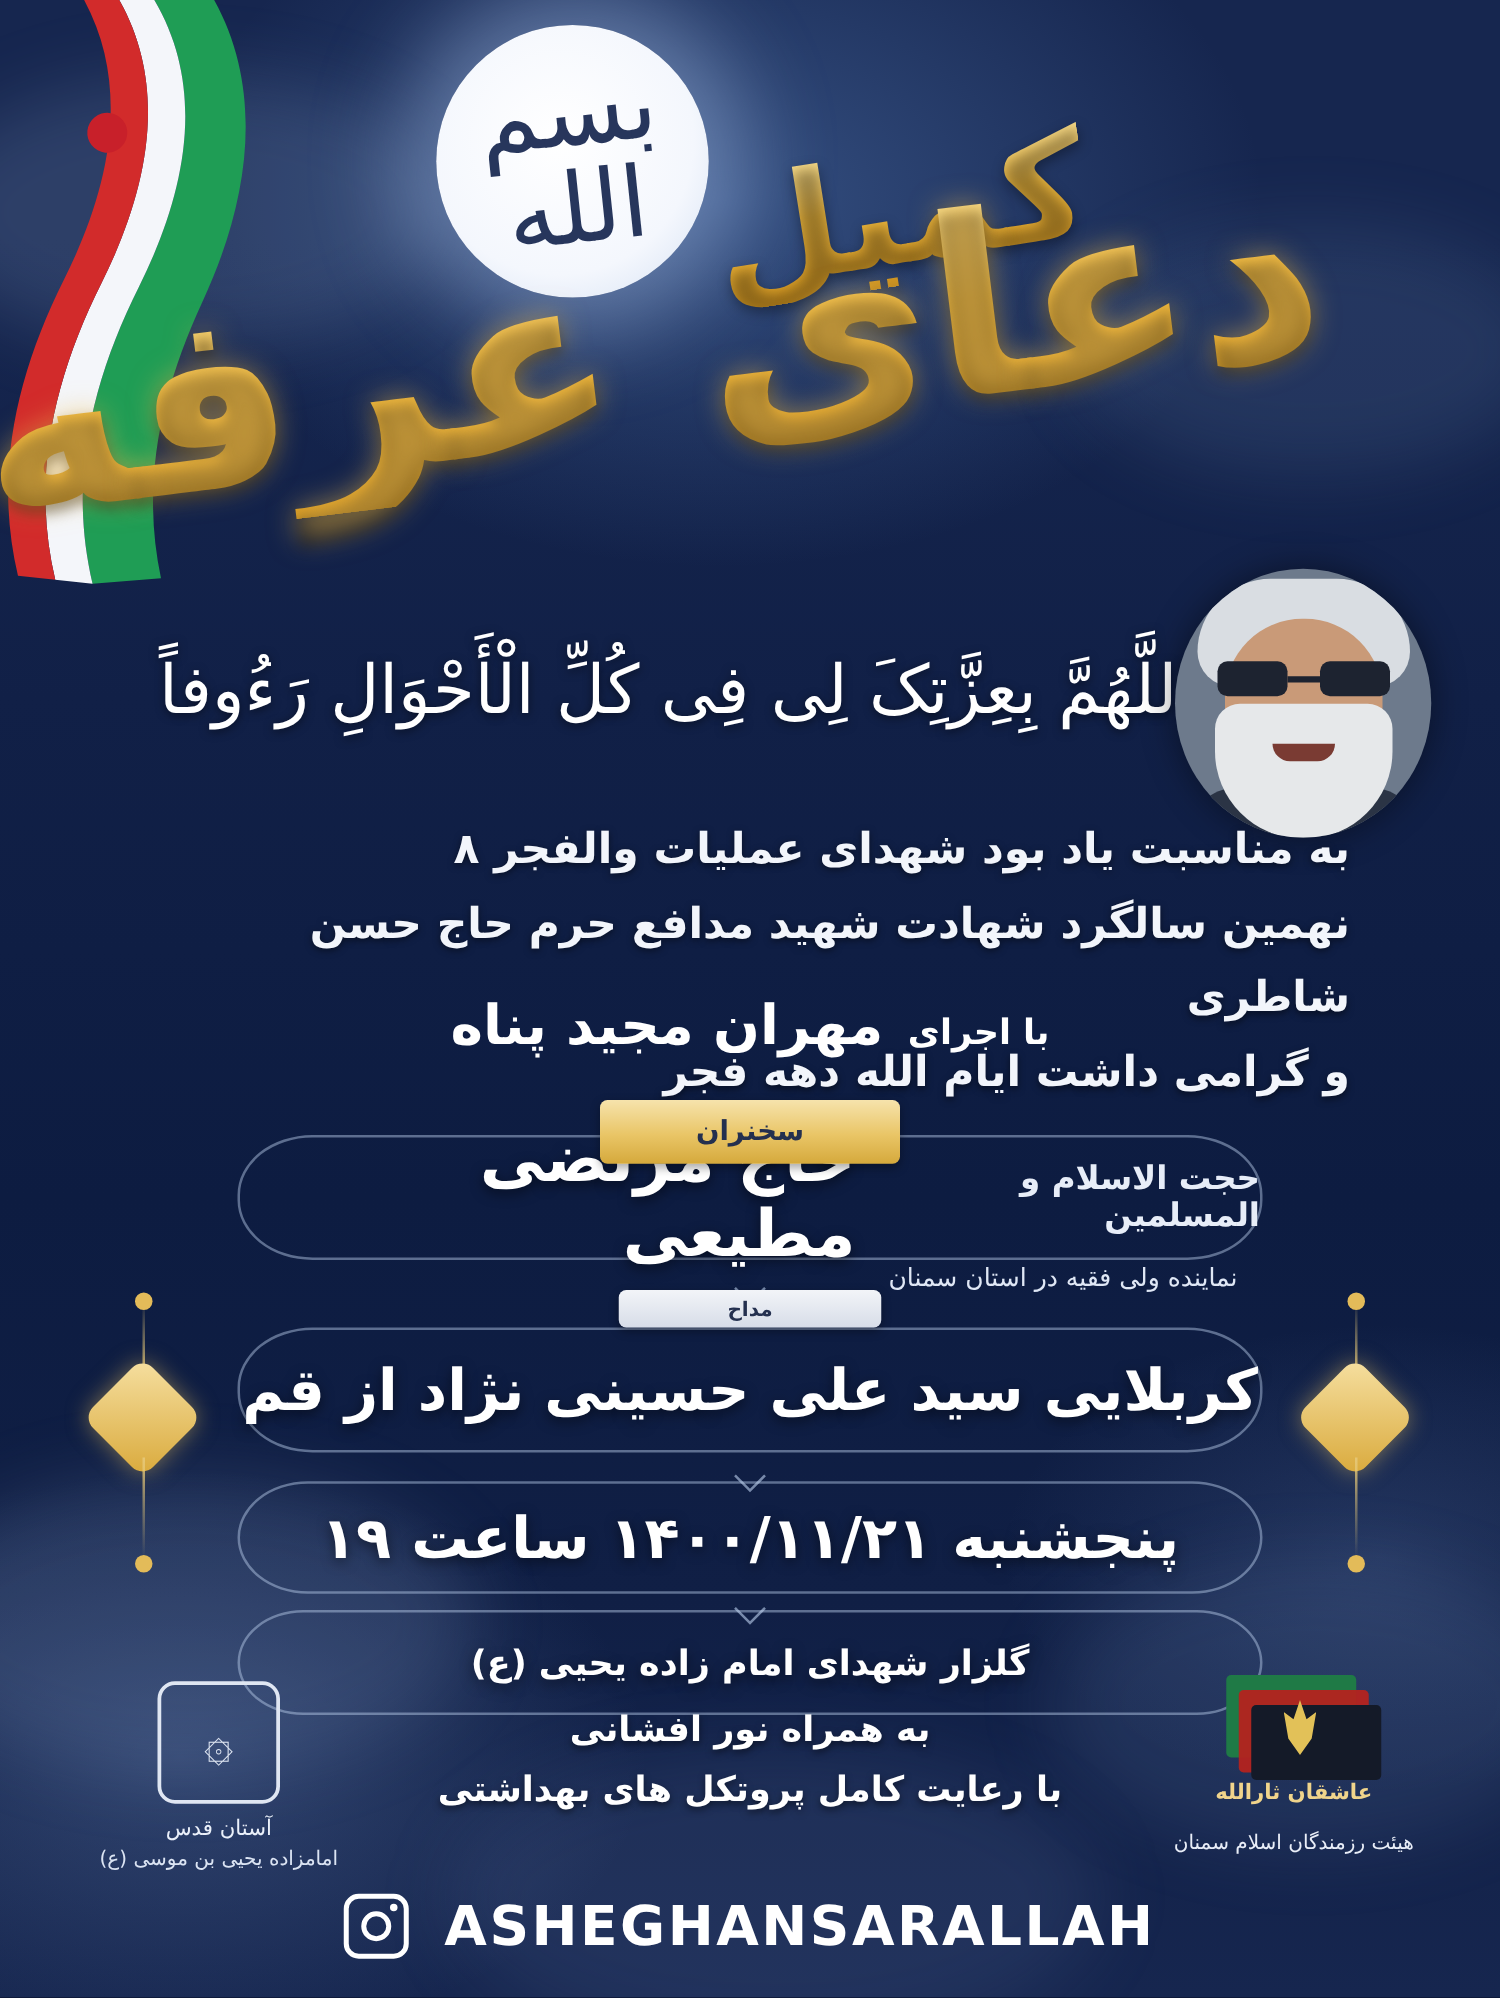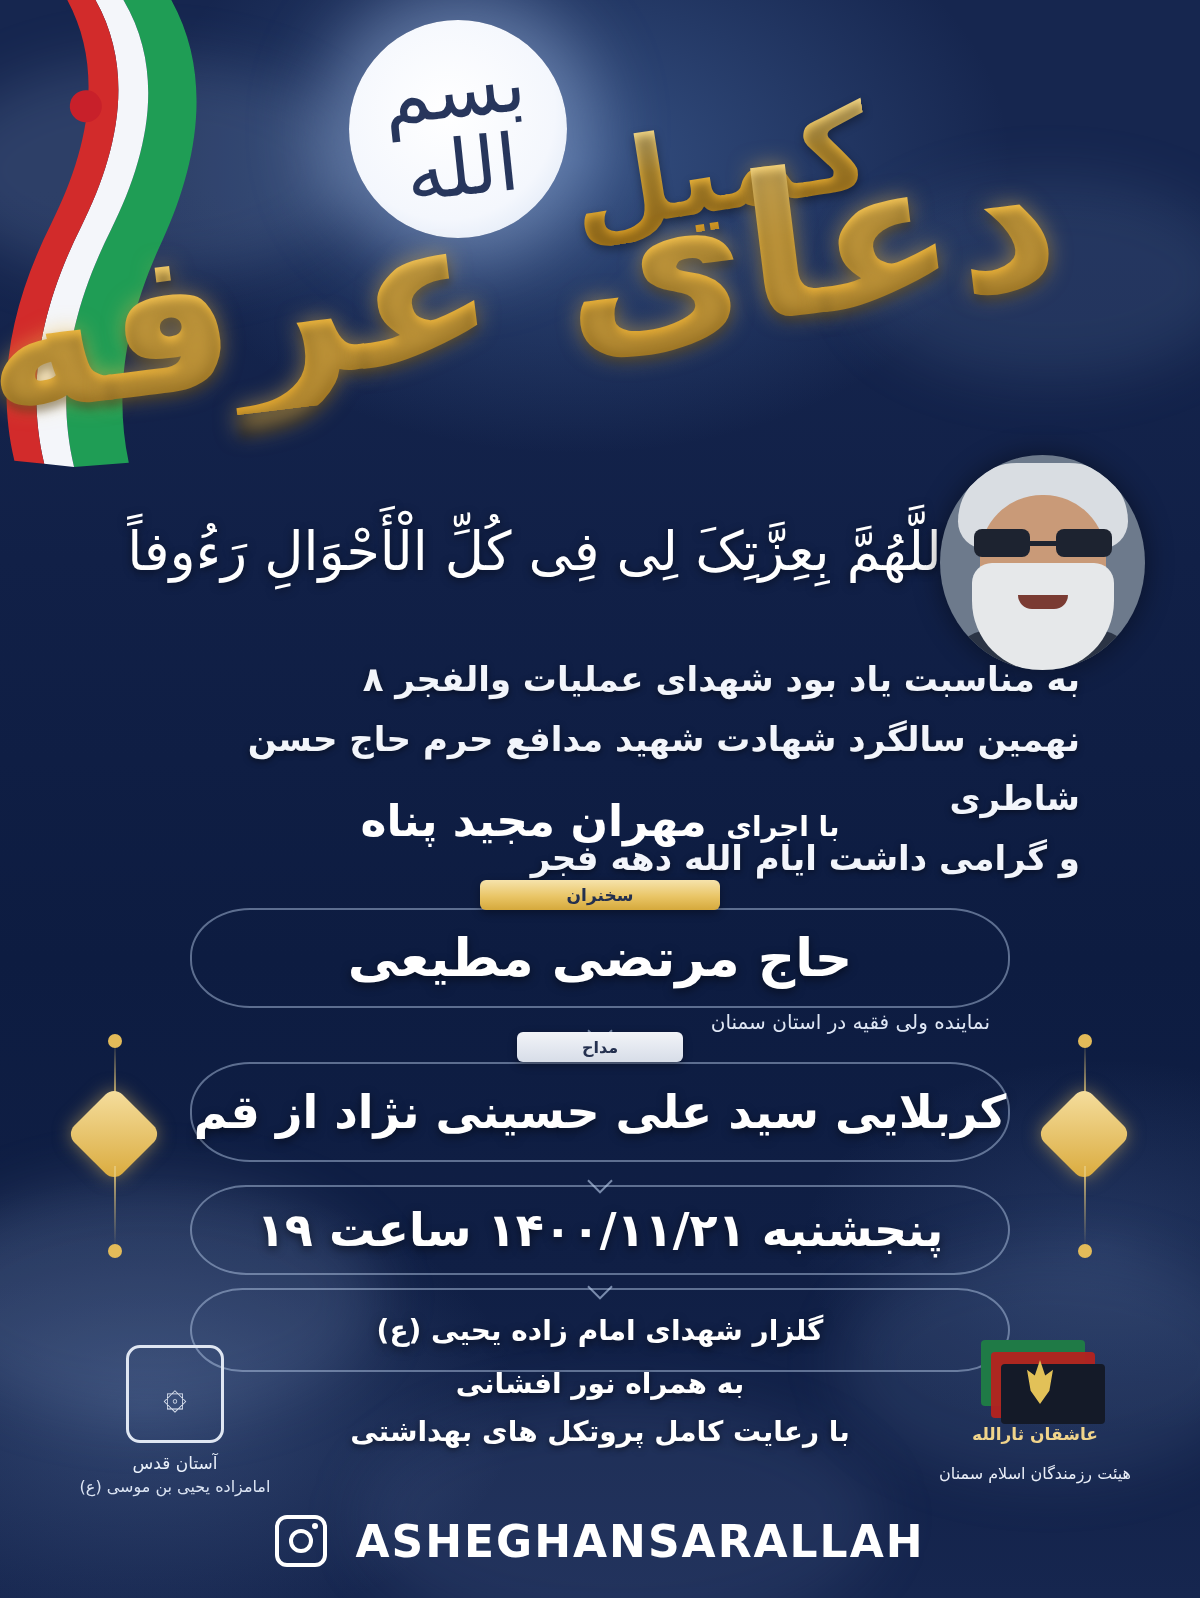--- a/index.html
+++ b/index.html
@@ -99,23 +99,23 @@
   #performer{
     position:absolute;left:0;right:0;top:795px;text-align:center;direction:rtl;
     font-size:30px;color:#fff;
   }
   #performer .small{font-size:28px;font-weight:bold;}
   #performer .big{font-size:44px;font-weight:bold;margin-right:10px;}
 
   
   .ribbon{
     position:absolute;left:50%;transform:translateX(-50%);
-    width:240px;height:30px;border-radius:6px;
+    width:240px;height:51px;border-radius:6px;
     background:linear-gradient(180deg,#f6e3ac 0%,#e9c566 55%,#d5a93c 100%);
-    color:#24304f;font-size:17px;font-weight:bold;
+    color:#24304f;font-size:22px;font-weight:bold;
     display:flex;align-items:center;justify-content:center;
     box-shadow:0 3px 8px rgba(0,0,0,.35);
     z-index:4;
   }
   .ribbon.plain{
     background:linear-gradient(180deg,#f2f4f8 0%,#d7dde8 100%);
     color:#24304f;
   }
 
   
@@ -264,27 +264,28 @@
   <div class="ornament" style="right:70px;top:1040px;">
     <div class="stem"></div>
       <div class="dot t"></div>
     <div class="diamond"></div>
     <div class="stem b"></div>
       <div class="dot bt"></div>
   </div>
 
   <div class="ribbon" style="top:880px;">سخنران</div>
   <div class="panel" style="top:908px;">
+    <span class="lead">حجت الاسلام و المسلمین</span>
     <span class="name">حاج مرتضی مطیعی</span>
   </div>
   <div class="caption-right" style="top:1010px;text-align:right;">نماینده ولی فقیه در استان سمنان</div>
 
   <div class="chev" style="top:1022px;"></div>
 
-  <div class="ribbon plain" style="top:1032px;width:166px;height:30px;font-size:16px;">مداح</div>
+  <div class="ribbon plain" style="top:1032px;width:210px;height:30px;font-size:16px;">مداح</div>
   <div class="panel small" style="top:1062px;">
     <span class="name">کربلایی سید علی حسینی نژاد از قم</span>
   </div>
 
   <div class="chev" style="top:1172px;"></div>
 
   <div class="panel small" style="top:1185px;height:86px;">
     <span class="name">پنجشنبه ۱۴۰۰/۱۱/۲۱ ساعت ۱۹</span>
   </div>
 

